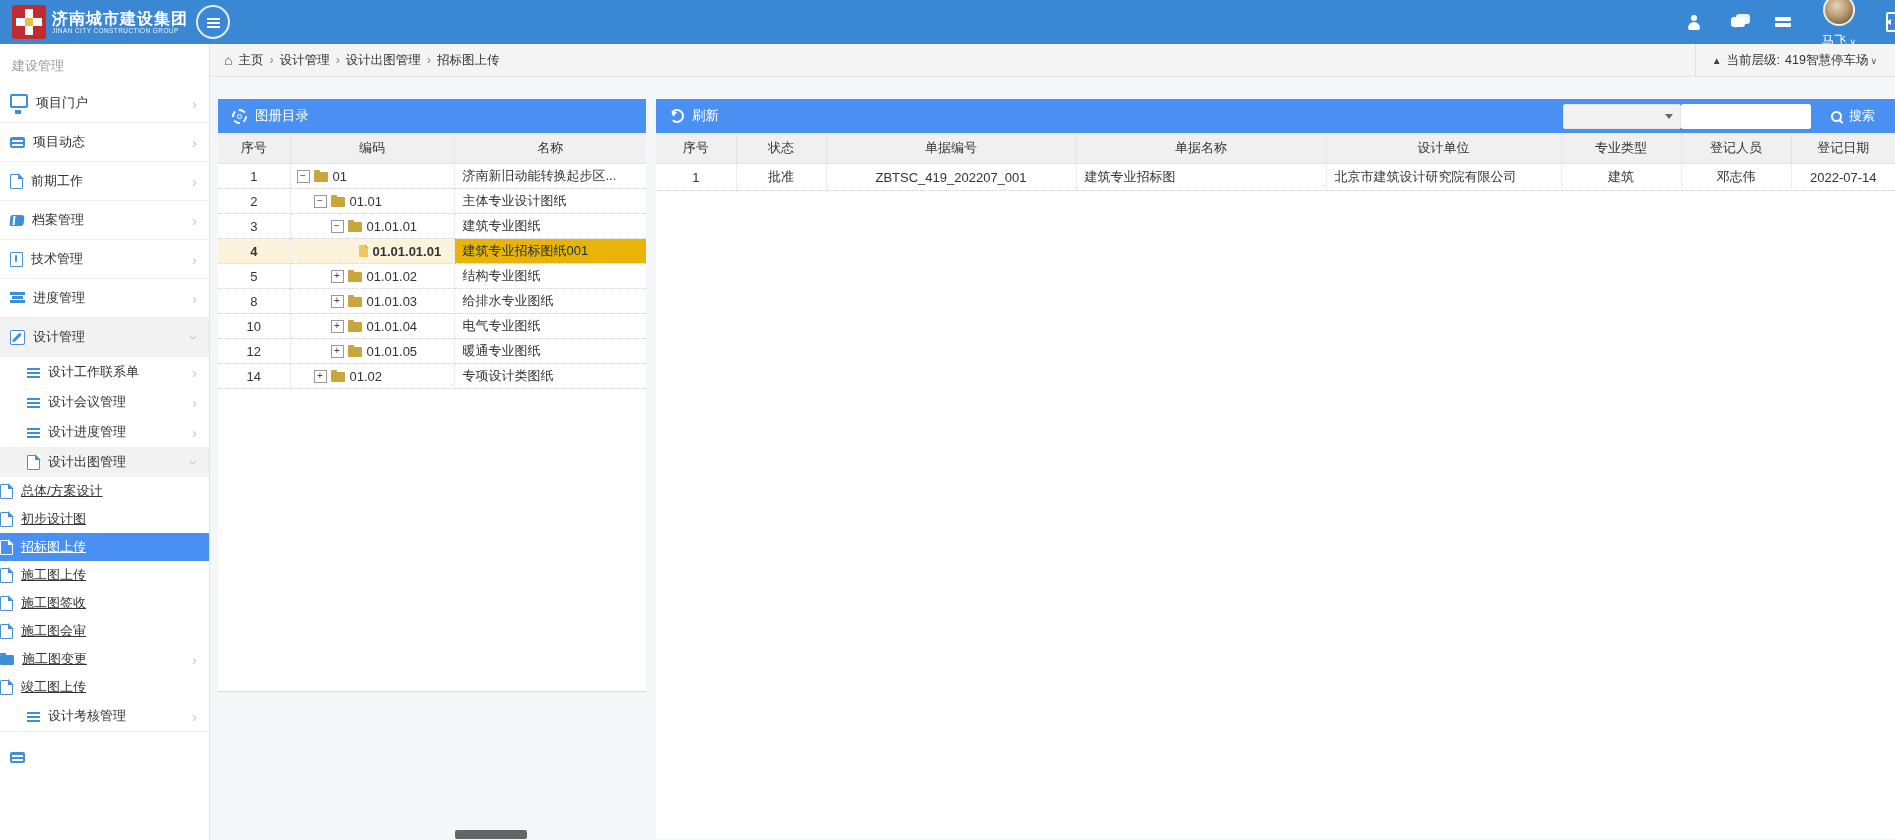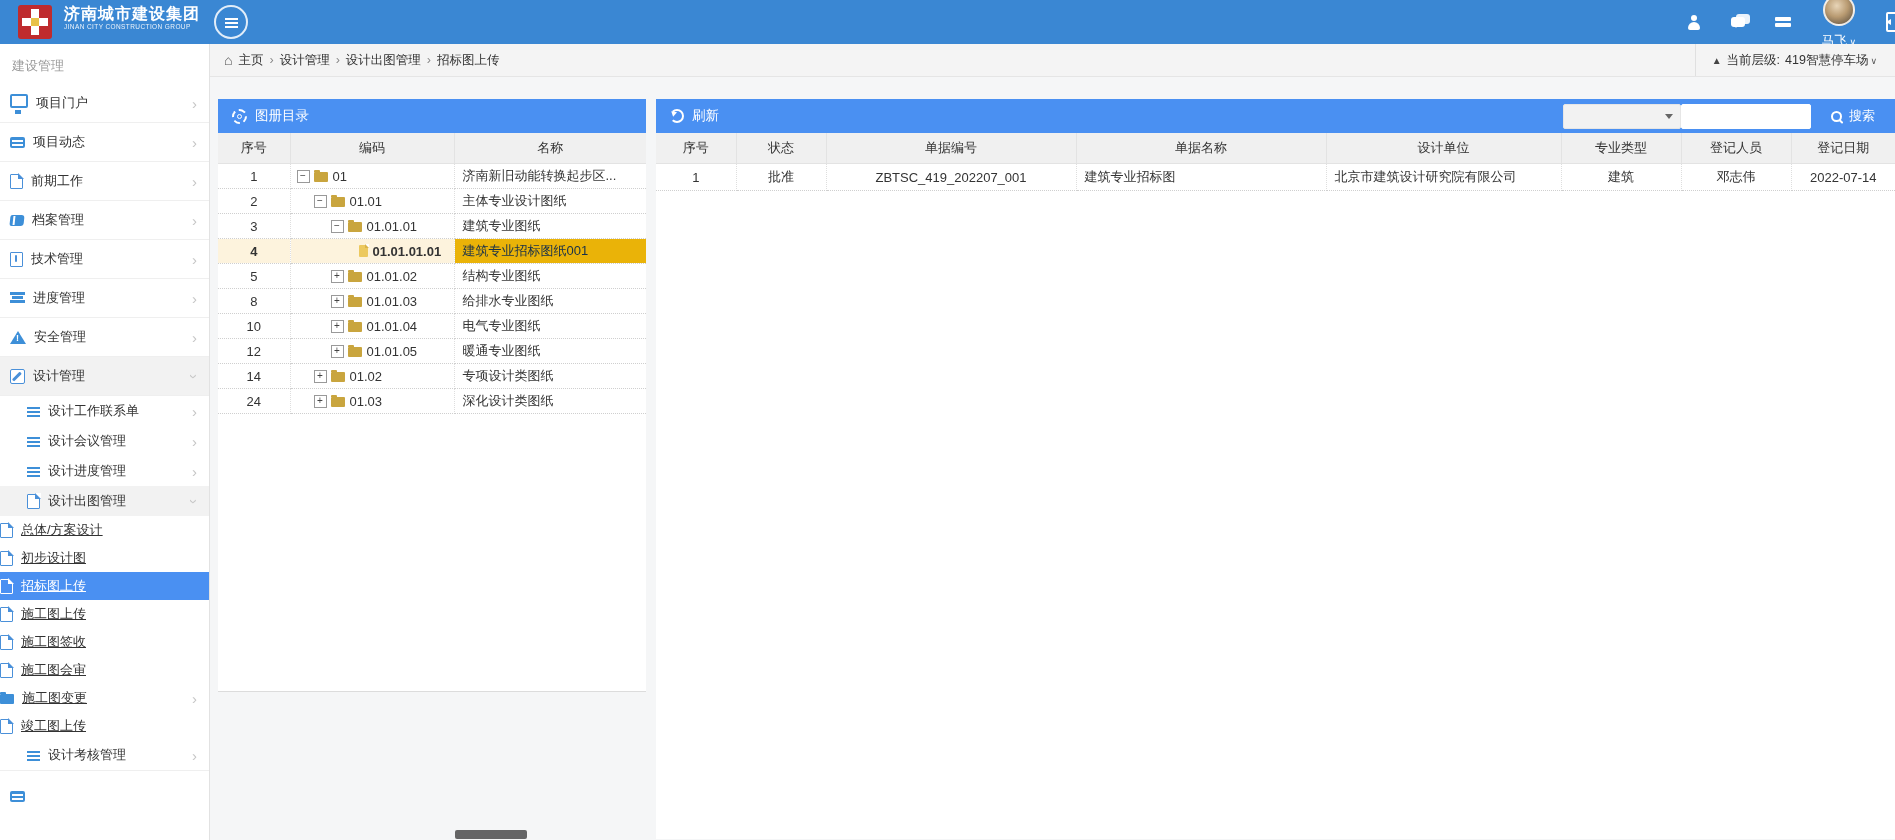--- a/index.html
+++ b/index.html
@@ -1,21 +1,21 @@
 <!DOCTYPE html>
 <html><head>
 <meta charset="utf-8">
 <style>
   html,body{margin:0;padding:0;}
   body{width:1895px;height:840px;overflow:hidden;font-family:"Liberation Sans","DejaVu Sans",sans-serif;font-size:13px;color:#333;background:#f5f6f7;}
   .app{position:relative;width:1895px;height:840px;}
 
   
   .navbar{height:44px;background:#3a87d3;display:flex;align-items:center;justify-content:space-between;overflow:hidden;}
-  .nav-left{display:flex;gap:12px;padding-left:18px;}
+  .nav-left{display:flex;align-items:center;gap:6px;padding-left:12px;}
   .logo-badge{width:34px;height:34px;background:#bf2b2e;border-radius:3px;position:relative;flex:none;}
   .logo-badge::before{content:"";position:absolute;left:13px;top:4px;width:8px;height:26px;background:#fff;}
   .logo-badge::after{content:"";position:absolute;top:13px;left:4px;width:26px;height:8px;background:#fff;}
   .logo-core{position:absolute;left:13px;top:13px;width:8px;height:8px;background:#e8c14a;z-index:2;}
   .logo-text{line-height:1.1;color:#fff;}
   .logo-title{font-size:16px;font-weight:bold;letter-spacing:1px;}
   .logo-sub{font-size:6.5px;opacity:.9;letter-spacing:.4px;}
   .nav-burger{width:30px;height:30px;border:2px solid rgba(255,255,255,.85);border-radius:50%;display:flex;align-items:center;justify-content:center;margin-left:2px;flex:none;}
   .nav-right{display:flex;align-items:center;gap:30px;padding-right:0;color:#fff;}
   .nav-user{display:flex;align-items:center;gap:6px;font-size:13px;flex-direction:column;}
@@ -195,25 +195,20 @@
       <div class="sb-item lv0">
         <span class="i i-tech"></span>
         <span class="lbl">技术管理</span>
         <span class="chev chev-r"></span>
       </div>
       <div class="sb-item lv0">
         <span class="i i-bars"></span>
         <span class="lbl">进度管理</span>
         <span class="chev chev-r"></span>
       </div>
-      <div class="sb-item lv0">
-        <span class="i i-warn"></span>
-        <span class="lbl">安全管理</span>
-        <span class="chev chev-r"></span>
-      </div>
       <div class="sb-item lv0 expanded">
         <span class="i i-pencil"></span>
         <span class="lbl">设计管理</span>
         <span class="chev chev-d"></span>
       </div>
 
       <div class="sb-item lv1">
         <span class="i i-menu-b"></span>
         <span class="lbl">设计工作联系单</span>
         <span class="chev chev-r"></span>
@@ -408,31 +403,20 @@
               <tr>
                 <td class="c-seq">14</td>
                 <td class="tree-code">
                     <span class="code-cell" style="padding-left:23px">
                   <span class="tog tog-plus"></span>
                   <span class="i i-folder-y"></span>
                   <span>01.02</span>
                     </span>
                   </td>
                 <td class="c-name al">专项设计类图纸</td>
-              </tr>
-              <tr>
-                <td class="c-seq">24</td>
-                <td class="tree-code">
-                    <span class="code-cell" style="padding-left:23px">
-                  <span class="tog tog-plus"></span>
-                  <span class="i i-folder-y"></span>
-                  <span>01.03</span>
-                    </span>
-                  </td>
-                <td class="c-name al">深化设计类图纸</td>
               </tr>
             </tbody>
           </table>
         </section>
 
         <section class="panel panel-doc">
           <div class="panel-head">
             <span class="i i-refresh"></span>
             <span class="ph-label">刷新</span>
             <div class="head-tools">

